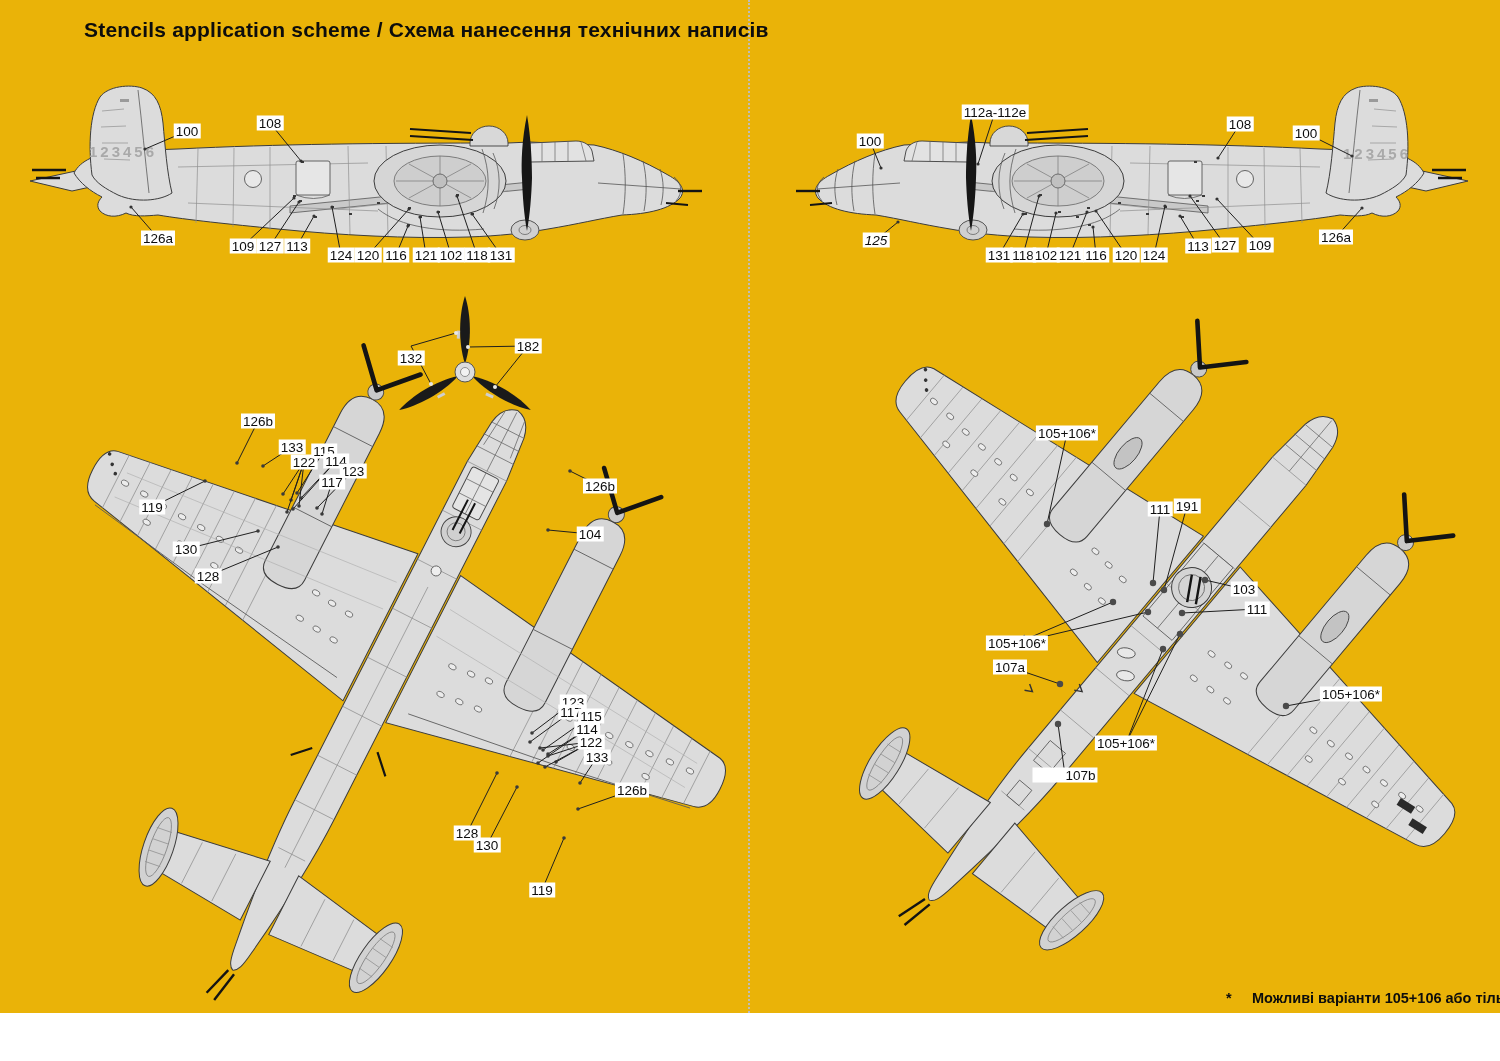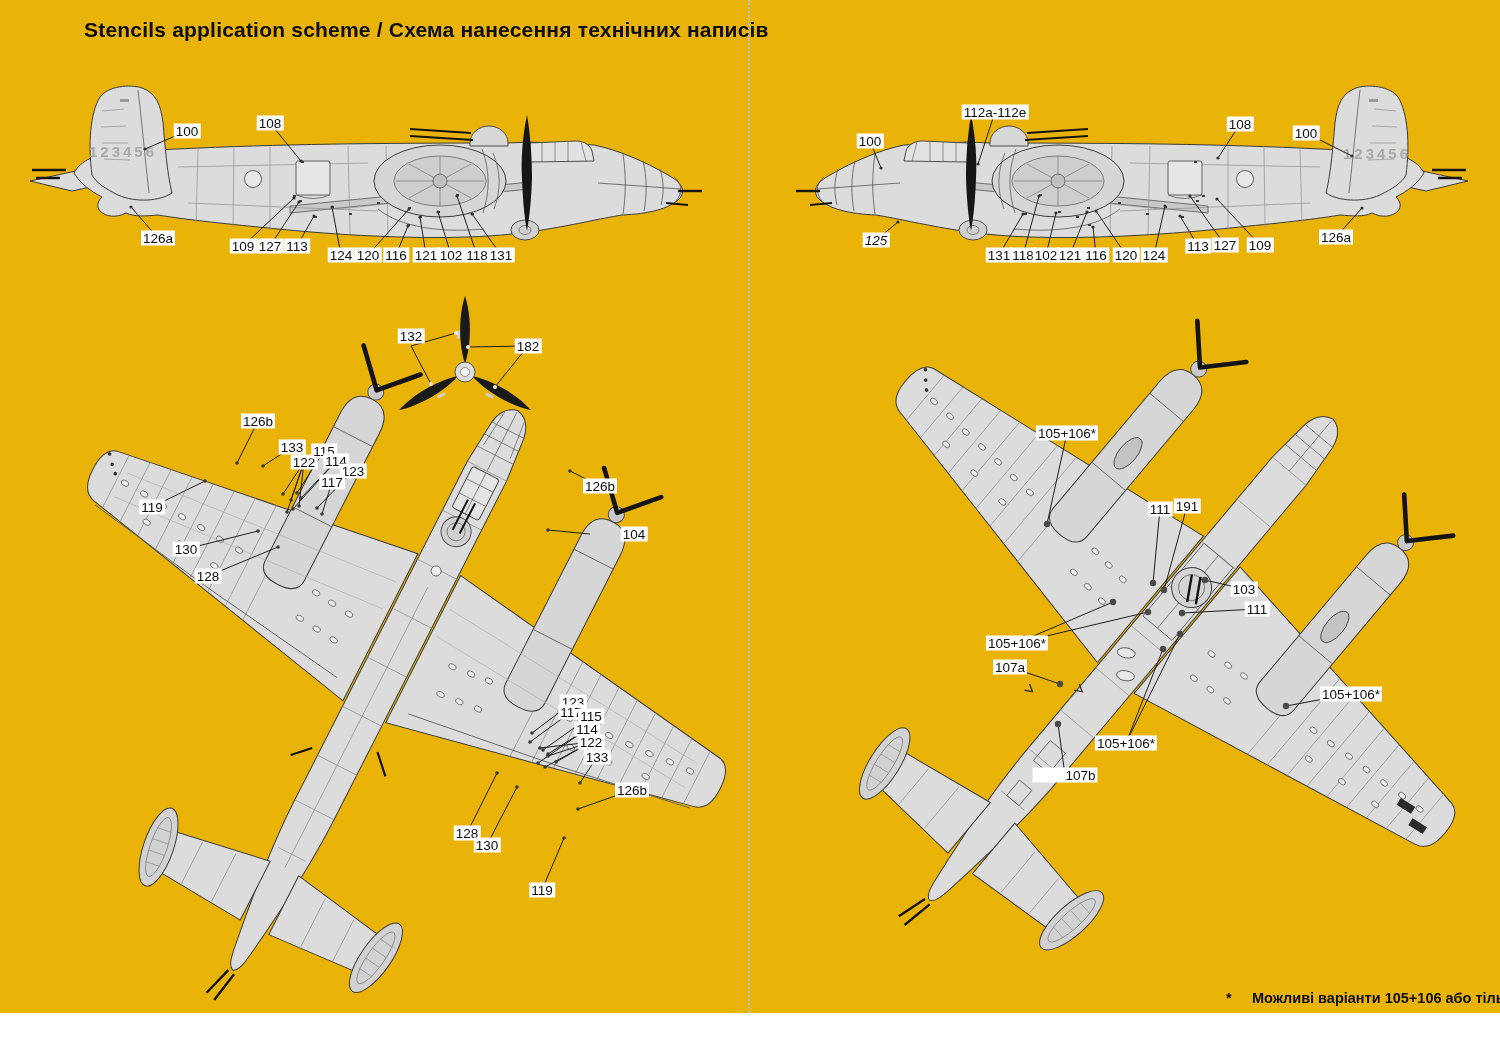--- a/index.html
+++ b/index.html
@@ -436,34 +436,34 @@
       <span class="callout" style="left: 1070px; top: 255px;">121</span>
       <span class="callout" style="left: 1096px; top: 255px;">116</span>
       <span class="callout" style="left: 1126px; top: 255px;">120</span>
       <span class="callout" style="left: 1154px; top: 255px;">124</span>
       <span class="callout" style="left: 1198px; top: 246px;">113</span>
       <span class="callout" style="left: 1225px; top: 245px;">127</span>
       <span class="callout" style="left: 1260px; top: 245px;">109</span>
       <span class="callout" style="left: 1240px; top: 124px;">108</span>
       <span class="callout" style="left: 1306px; top: 133px;">100</span>
       <span class="callout" style="left: 1336px; top: 237px;">126a</span>
-      <span class="callout" style="left: 411px; top: 336px;">132</span>
+      <span class="callout" style="left: 411px; top: 358px;">132</span>
       <span class="callout" style="left: 528px; top: 346px;">182</span>
       <span class="callout" style="left: 258px; top: 421px;">126b</span>
       <span class="callout" style="left: 292px; top: 447px;">133</span>
       <span class="callout" style="left: 304px; top: 462px;">122</span>
       <span class="callout" style="left: 324px; top: 451px;">115</span>
       <span class="callout" style="left: 336px; top: 461px;">114</span>
       <span class="callout" style="left: 353px; top: 471px;">123</span>
       <span class="callout" style="left: 332px; top: 482px;">117</span>
       <span class="callout" style="left: 152px; top: 507px;">119</span>
       <span class="callout" style="left: 186px; top: 549px;">130</span>
       <span class="callout" style="left: 208px; top: 576px;">128</span>
       <span class="callout" style="left: 600px; top: 486px;">126b</span>
-      <span class="callout" style="left: 590px; top: 534px; margin-left: 44px;">104</span>
+      <span class="callout" style="left: 590px; top: 534px;">104</span>
       <span class="callout" style="left: 573px; top: 702px;">123</span>
       <span class="callout" style="left: 571px; top: 712px;">117</span>
       <span class="callout" style="left: 591px; top: 716px;">115</span>
       <span class="callout" style="left: 587px; top: 729px;">114</span>
       <span class="callout" style="left: 591px; top: 742px;">122</span>
       <span class="callout" style="left: 597px; top: 757px;">133</span>
       <span class="callout" style="left: 632px; top: 790px;">126b</span>
       <span class="callout" style="left: 467px; top: 833px;">128</span>
       <span class="callout" style="left: 487px; top: 845px;">130</span>
       <span class="callout" style="left: 542px; top: 890px;">119</span>

